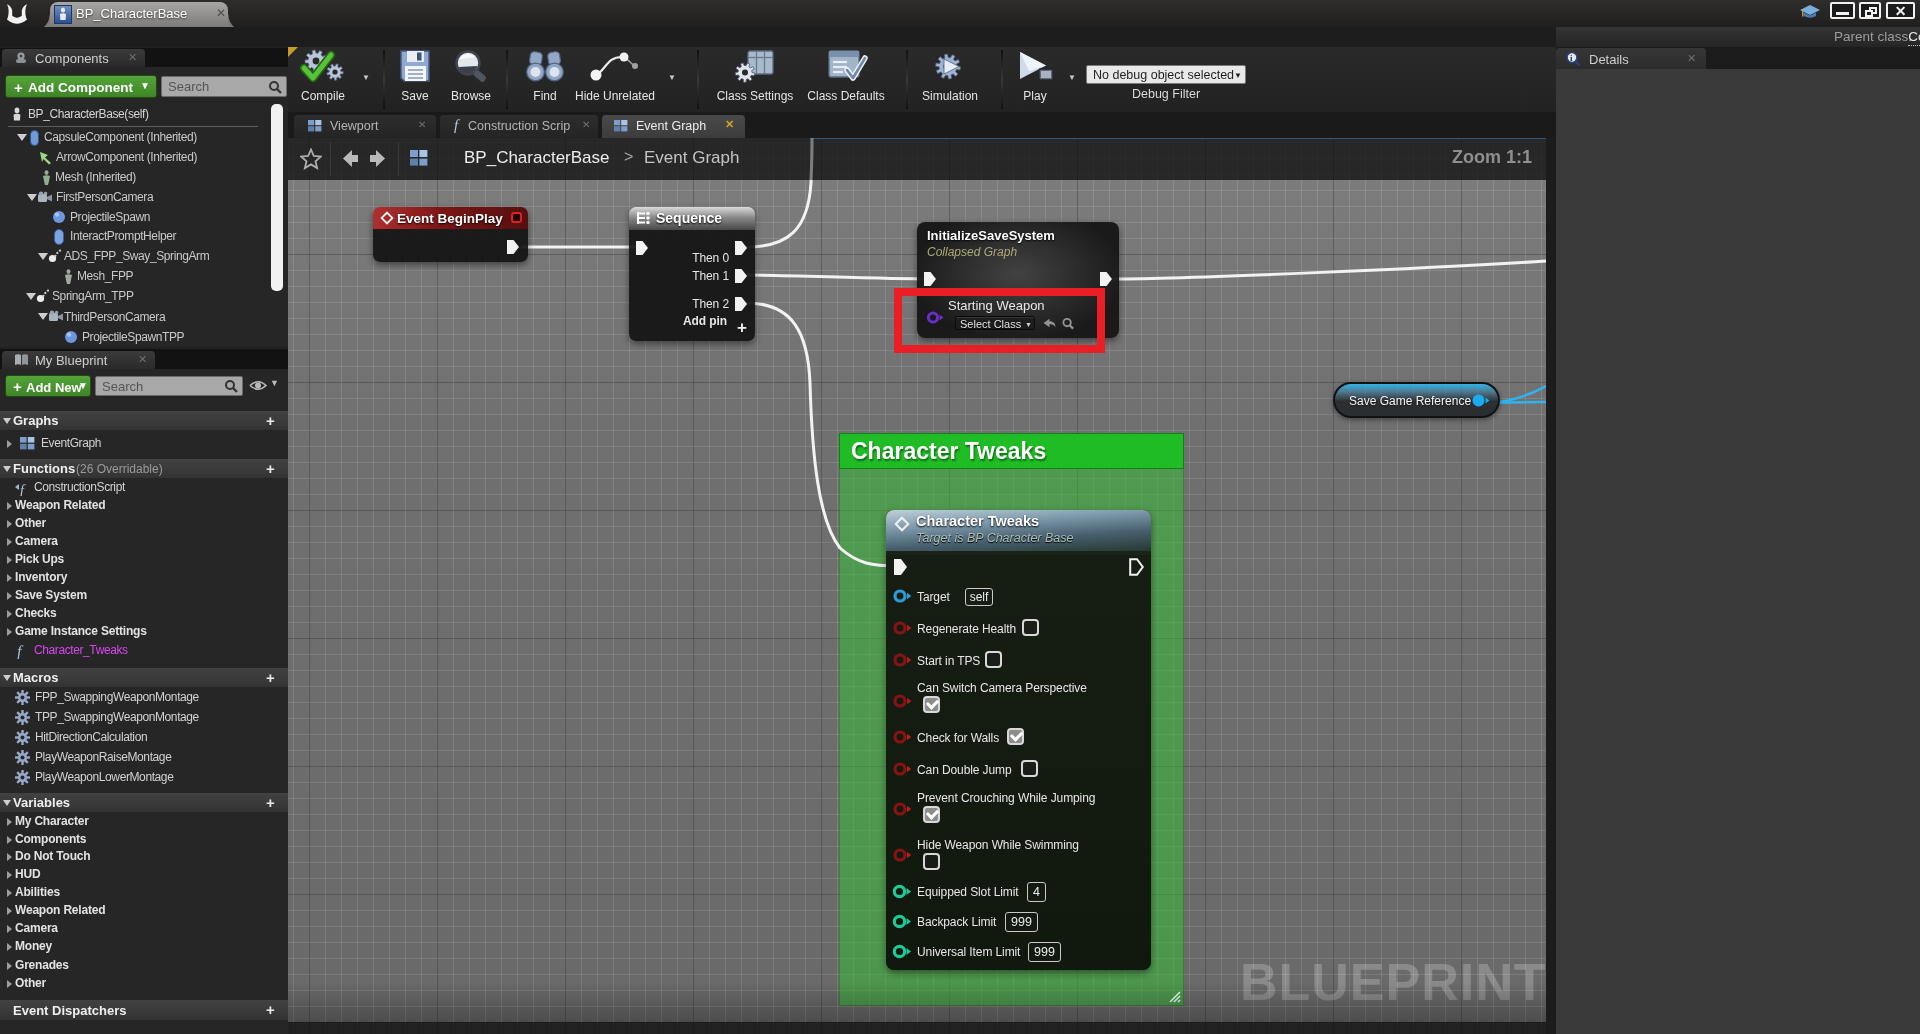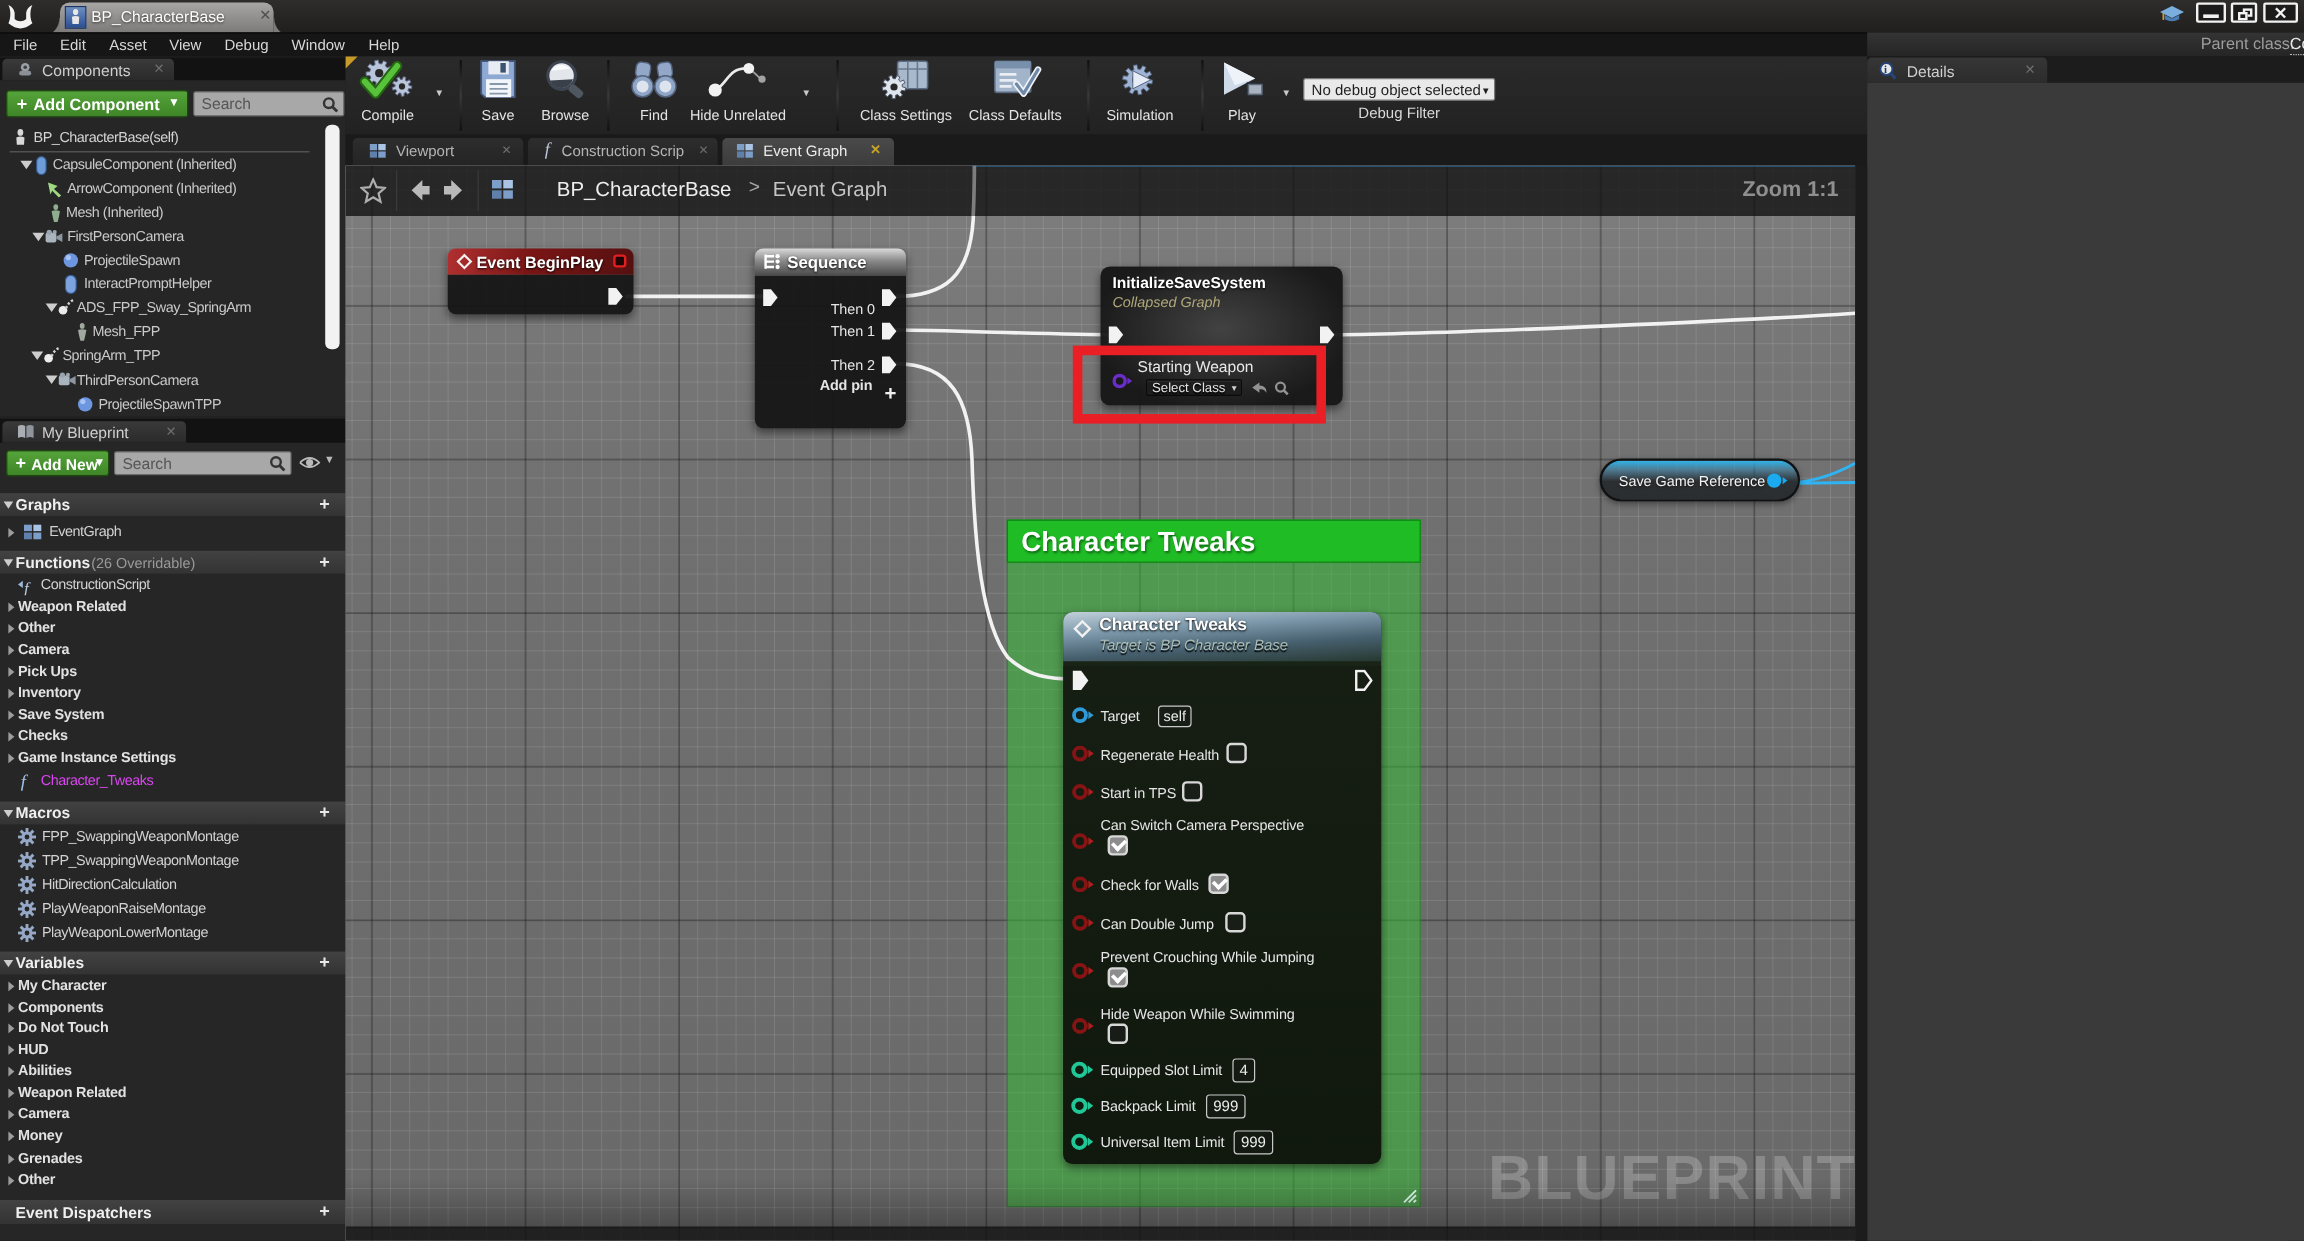--- a/index.html
+++ b/index.html
@@ -81,29 +81,20 @@
     </svg>
     <div class="winbtn" style="left:1830px;width:25px;">
         <div style="margin:8px auto 0;width:13px;height:3px;background:#f2f2f2;"></div>
       </div>
     <div class="winbtn" style="left:1859px;width:22px;">
       <div style="position:absolute;left:8px;top:3px;width:8px;height:7px;border:2px solid #f2f2f2;"></div>
       <div style="position:absolute;left:4px;top:6px;width:8px;height:7px;border:2px solid #f2f2f2;background:#1b1b1b;"></div>
     </div>
     <div class="winbtn" style="left:1886px;width:29px;font-size:14px;font-weight:bold;"><span style="position:relative;top:-1px;">✕</span></div>
   </div>
-  <div class="abs" id="menubar">
-    <span class="menuitem" style="left:11px;">File</span>
-    <span class="menuitem" style="left:50px;">Edit</span>
-    <span class="menuitem" style="left:91px;">Asset</span>
-    <span class="menuitem" style="left:141px;">View</span>
-    <span class="menuitem" style="left:187px;">Debug</span>
-    <span class="menuitem" style="left:243px;">Window</span>
-    <span class="menuitem" style="left:307px;">Help</span>
-  </div>
   <div class="abs" style="left:1556px;top:27px;width:436px;height:20px;background:linear-gradient(#343434,#252525);">
     <span class="abs" style="right:80px;top:2px;color:#9d9d9d;font-size:13.5px;">Parent class:</span>
     <span class="abs" style="right:14px;top:2px;color:#e6e6e6;font-size:13.5px;border-bottom:1px dotted #bbb;padding-bottom:1px;">Component</span>
   </div>
 
   <div class="abs" id="leftcol" style="left:0;top:47px;width:288px;height:987px;background:#222120;">
 
     <div class="abs ptab-row" style="left:0;top:1px;width:288px;height:19px;">
       <div class="ptab" style="left:2px;top:1px;width:143px;height:18px;">
         <svg class="abs" style="left:12px;top:2px;" width="15" height="14" viewBox="0 0 15 14">
@@ -548,21 +539,21 @@
         <span class="abs" style="left:24px;top:4px;font-size:13.5px;font-weight:bold;color:#fff;text-shadow:0 1px 2px #000;">Event BeginPlay</span>
         <div class="abs" style="left:138px;top:5px;width:11px;height:11px;border:2.5px solid #e02020;border-radius:3px;background:#200404;"></div>
       </div>
       <div class="nbody" style="top:22px;">
         <svg class="abs" style="right:8px;top:10px;" width="14" height="16" viewBox="0 0 14 16">
             <path d="M1 1 L7.5 1 L13 8 L7.5 15 L1 15 Z" fill="#f2f2f2"></path>
           </svg>
       </div>
     </div>
 
-    <div class="node" style="left:341px;top:69px;width:126px;height:150px;">
+    <div class="node" style="left:341px;top:69px;width:126px;height:134px;">
       <div class="abs" style="left:0;top:0;width:126px;height:23px;border-radius:7px 7px 0 0;background:linear-gradient(#dadada,#8a8a8a 45%,#484848);">
         <svg class="abs" style="left:7px;top:4px;" width="16" height="14" viewBox="0 0 16 14">
             <g stroke="#fff" stroke-width="2">
               <line x1="2" y1="1" x2="2" y2="13"></line>
               <line x1="2" y1="2.5" x2="9" y2="2.5"></line>
               <line x1="2" y1="7" x2="9" y2="7"></line>
               <line x1="2" y1="11.5" x2="9" y2="11.5"></line>
             </g>
             <circle cx="12" cy="2.5" r="1.8" fill="#fff"></circle>
             <circle cx="12" cy="7" r="1.8" fill="#fff"></circle>

